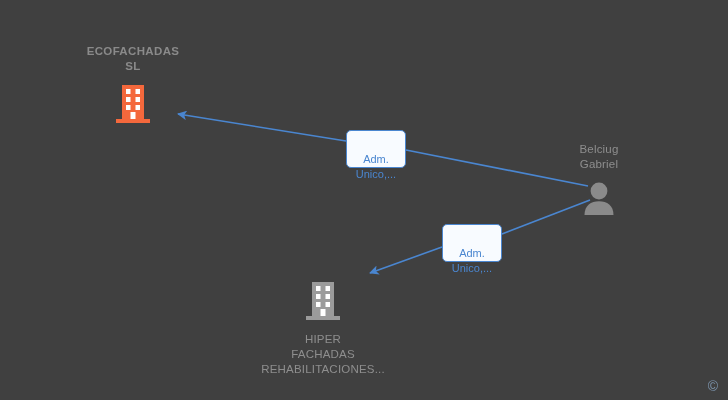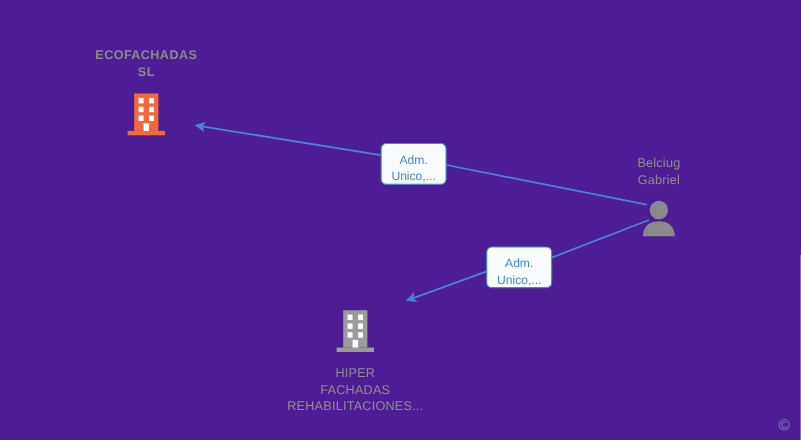--- a/index.html
+++ b/index.html
@@ -8,21 +8,21 @@
     padding: 0;
     background: #ffffff;
   }
   body {
     font-family: "Liberation Sans", sans-serif;
   }
   #canvas {
     position: relative;
     width: 728px;
     height: 400px;
-    background: #4c1d95;
+    background: #404040;
     overflow: hidden;
   }
   #edges {
     position: absolute;
     left: 0;
     top: 0;
     width: 728px;
     height: 400px;
     pointer-events: none;
   }
@@ -77,21 +77,21 @@
   .rel-label {
     position: absolute;
     box-sizing: border-box;
     border: 1.3px solid #4a86d0;
     border-radius: 5px;
     background: #f8fbff;
     color: #4a86d0;
     font-size: 11px;
     line-height: 15px;
     text-align: center;
-    padding: 8px 2px 3px 2px;
+    padding: 21px 2px 3px 2px;
     white-space: pre-line;
   }
   #rel-label-1 {
     left: 346px;
     top: 130px;
     width: 60px;
     height: 38px;
   }
   #rel-label-2 {
     left: 442px;

